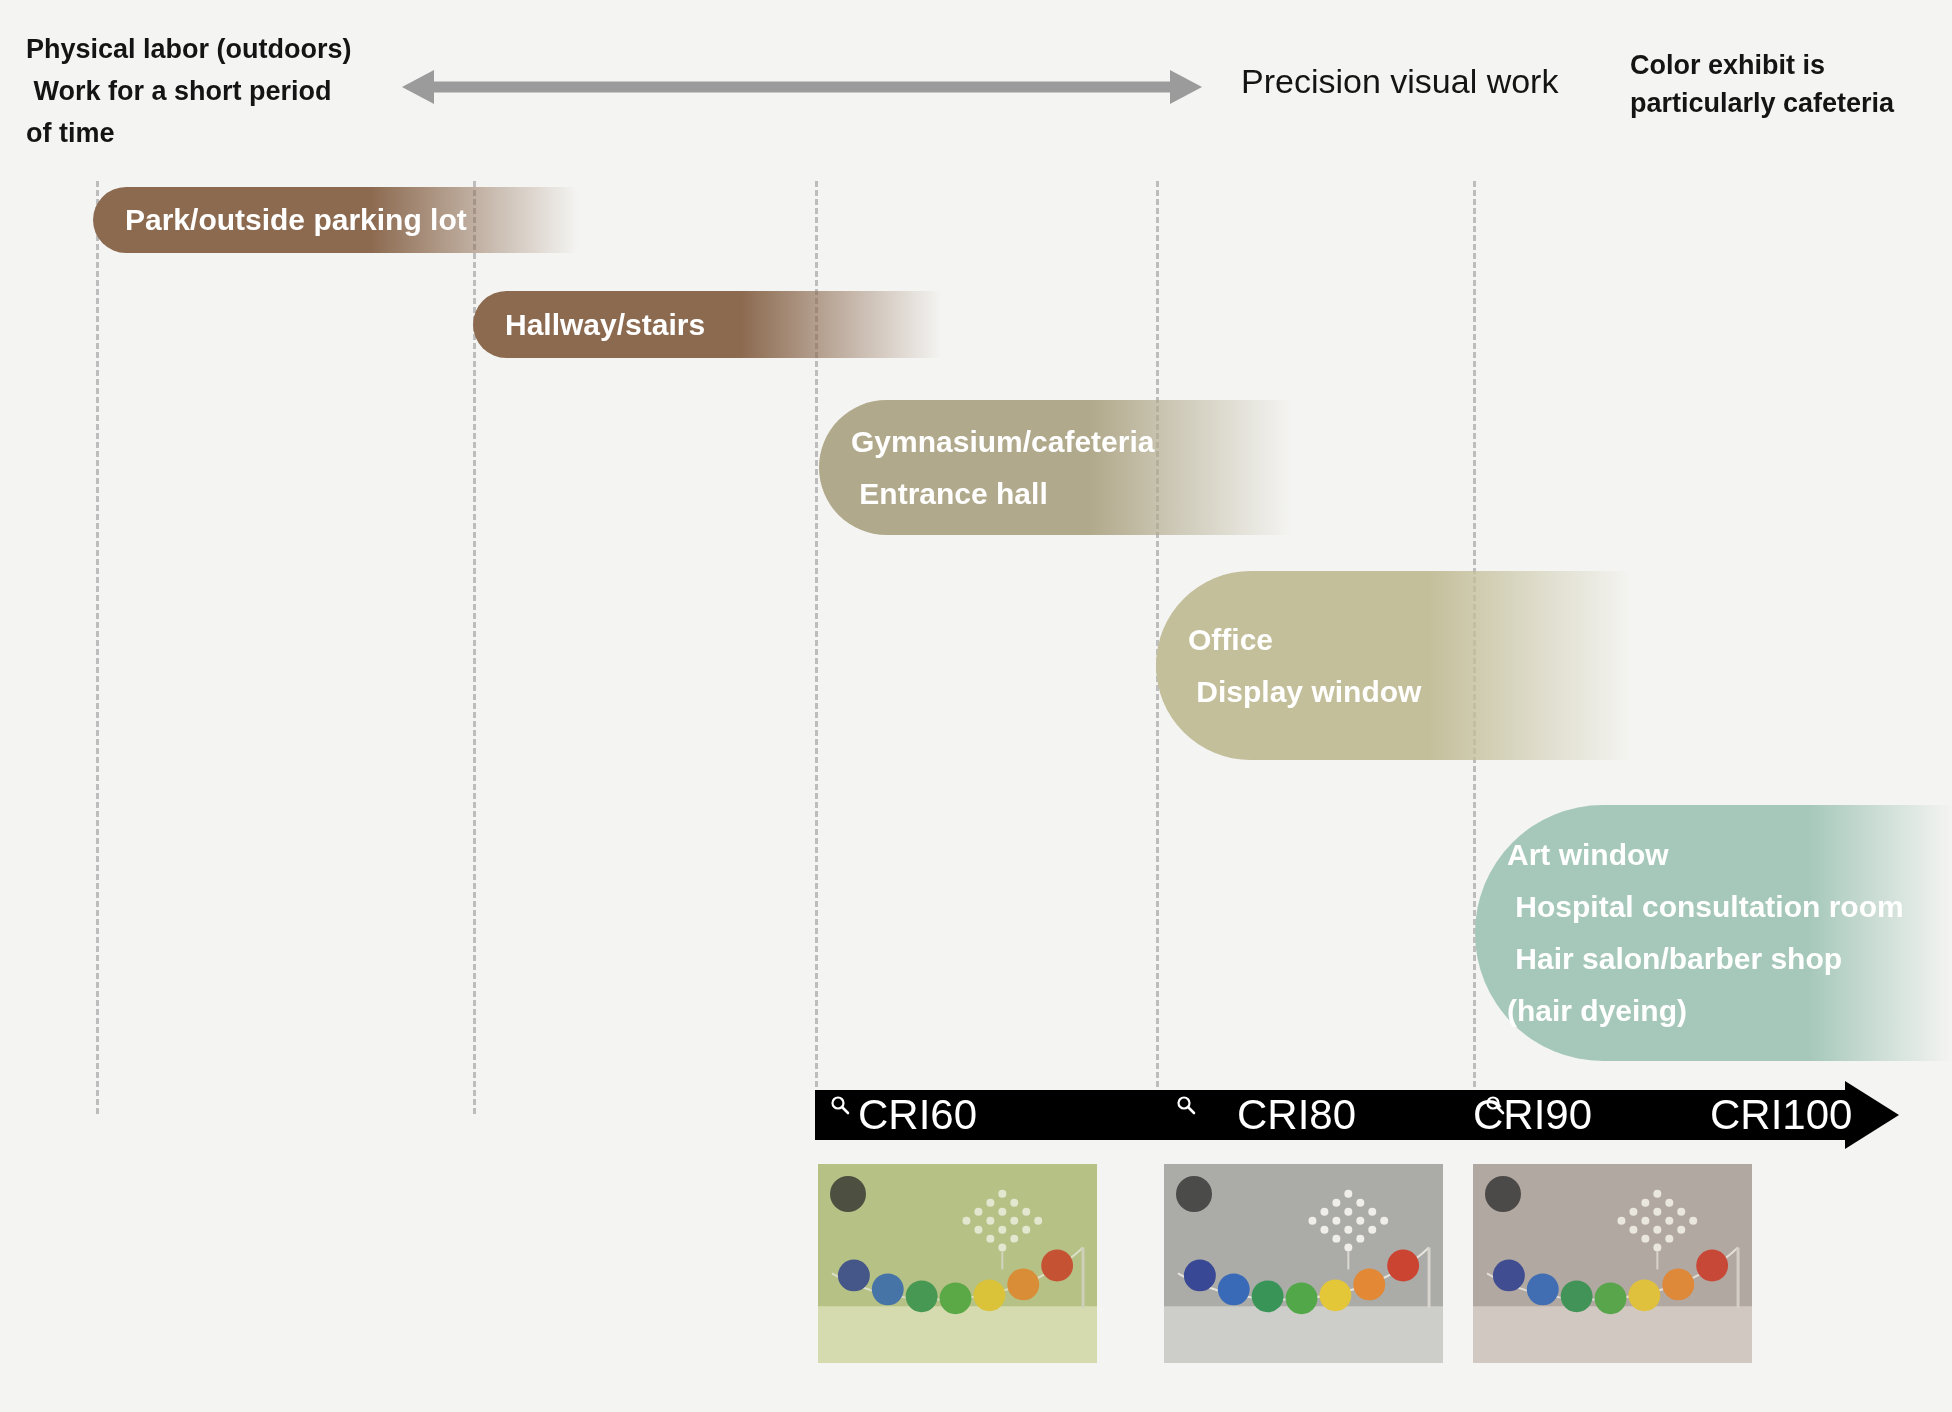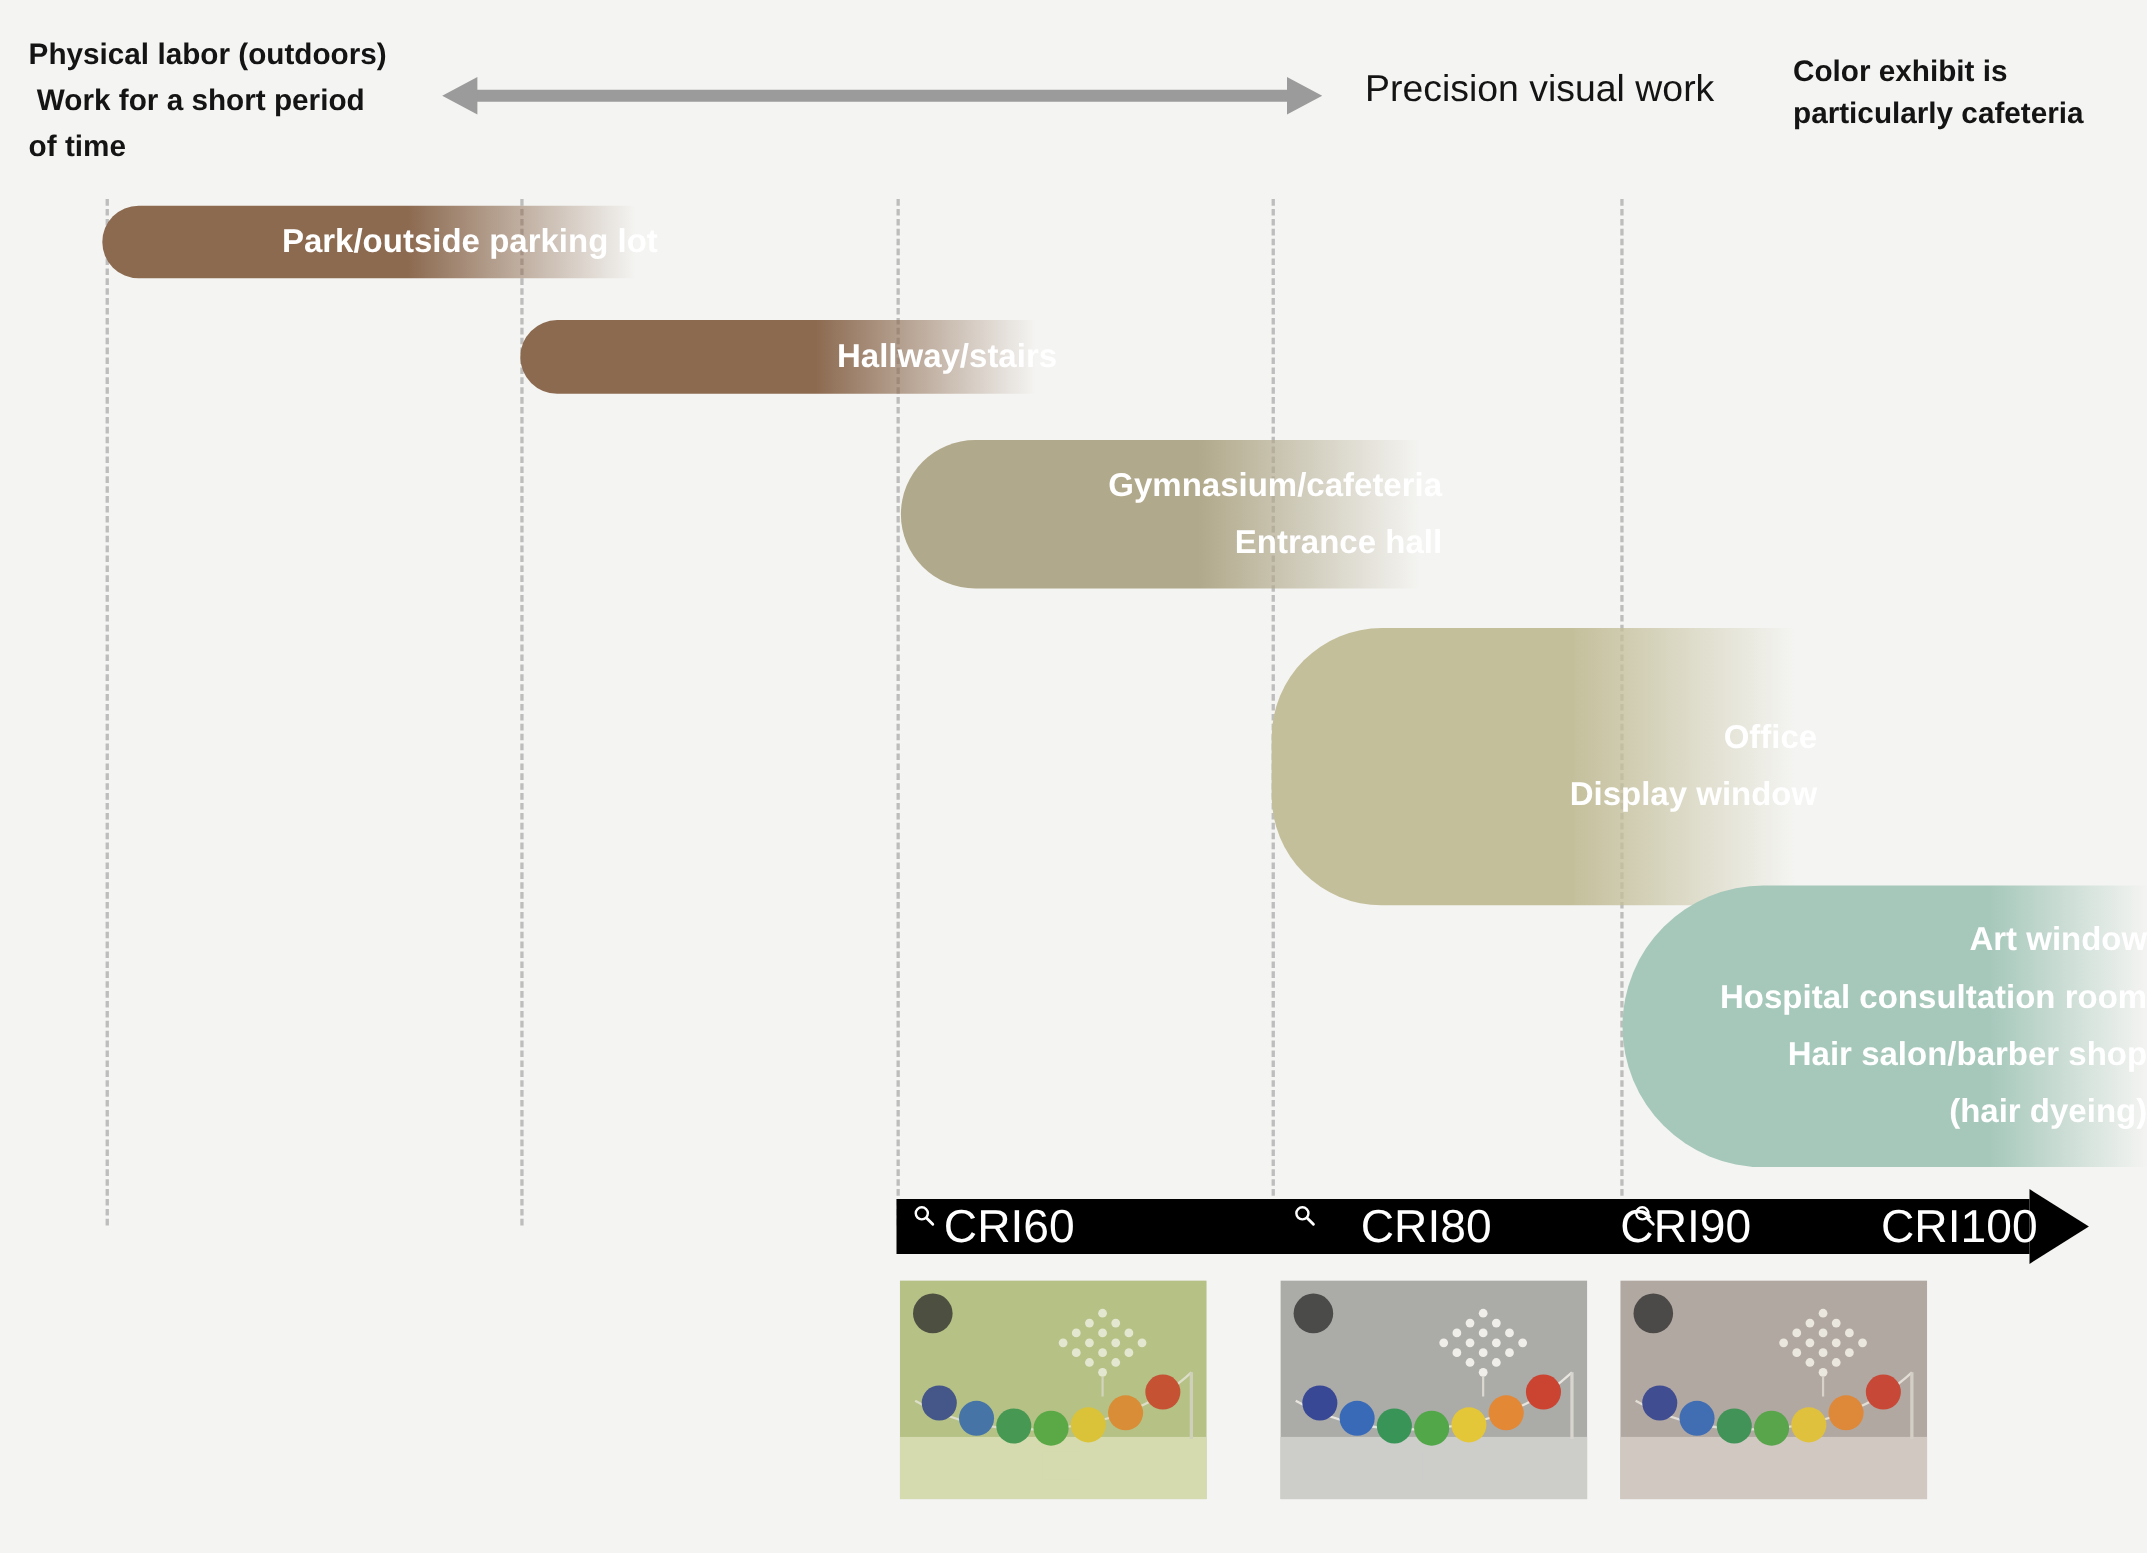--- a/index.html
+++ b/index.html
@@ -15,26 +15,26 @@
   .hdr-right .ln { line-height:38px; }
   .hdr-arrow { position:absolute; left:386px; top:64px; }
 
   
   .dash { position:absolute; top:181px; height:933px; width:0; border-left:3px dashed var(--dash-c,#bdbdbd); }
   .d1{left:96px;} .d2{left:473px;} .d3{left:815px;} .d4{left:1156px;} .d5{left:1473px;}
 
   
   .bar { position:absolute; display:flex; flex-direction:column; justify-content:center;
          padding-left:32px; color:#ffffff; font-weight:700; font-size:30px;
-         background:linear-gradient(to right, var(--c) 0%, var(--c) 55%, rgba(255,255,255,0) 96%);text-align:right; }
+         background:linear-gradient(to right, var(--c) 0%, var(--c) 55%, rgba(255,255,255,0) 96%); }
   .bar .ln { white-space:pre; line-height:52px; }
   .b1 { left:93px;  top:187px; width:505px; height:66px;  border-radius:33px 0 0 33px; }
   .b2 { left:473px; top:291px; width:488px; height:67px;  border-radius:34px 0 0 34px; }
   .b3 { left:819px; top:400px; width:492px; height:135px; border-radius:68px 0 0 68px; }
-  .b4 { left:1156px;top:571px; width:496px; height:252px; border-radius:100px 0 0 100px; }
+  .b4 { left:1156px;top:571px; width:496px; height:189px; border-radius:100px 0 0 100px; }
   .b5 { left:1475px;top:805px; width:477px; height:256px; border-radius:128px 0 0 128px;
         background:linear-gradient(to right, var(--c) 0%, var(--c) 70%, rgba(255,255,255,0) 100%); }
 
   
   .axis { position:absolute; left:815px; top:1090px; width:1137px; height:50px; }
   .axis-bar { position:absolute; left:0; top:0; width:1030px; height:50px; background:var(--axis-c,#000); }
   .axis-head { position:absolute; left:1030px; top:-9px; width:0; height:0;
                border-top:34px solid transparent; border-bottom:34px solid transparent;
                border-left:54px solid var(--axis-c,#000); }
   .axis-label { position:absolute; top:0; line-height:50px; color:#fff; font-size:42px; font-weight:400; }

